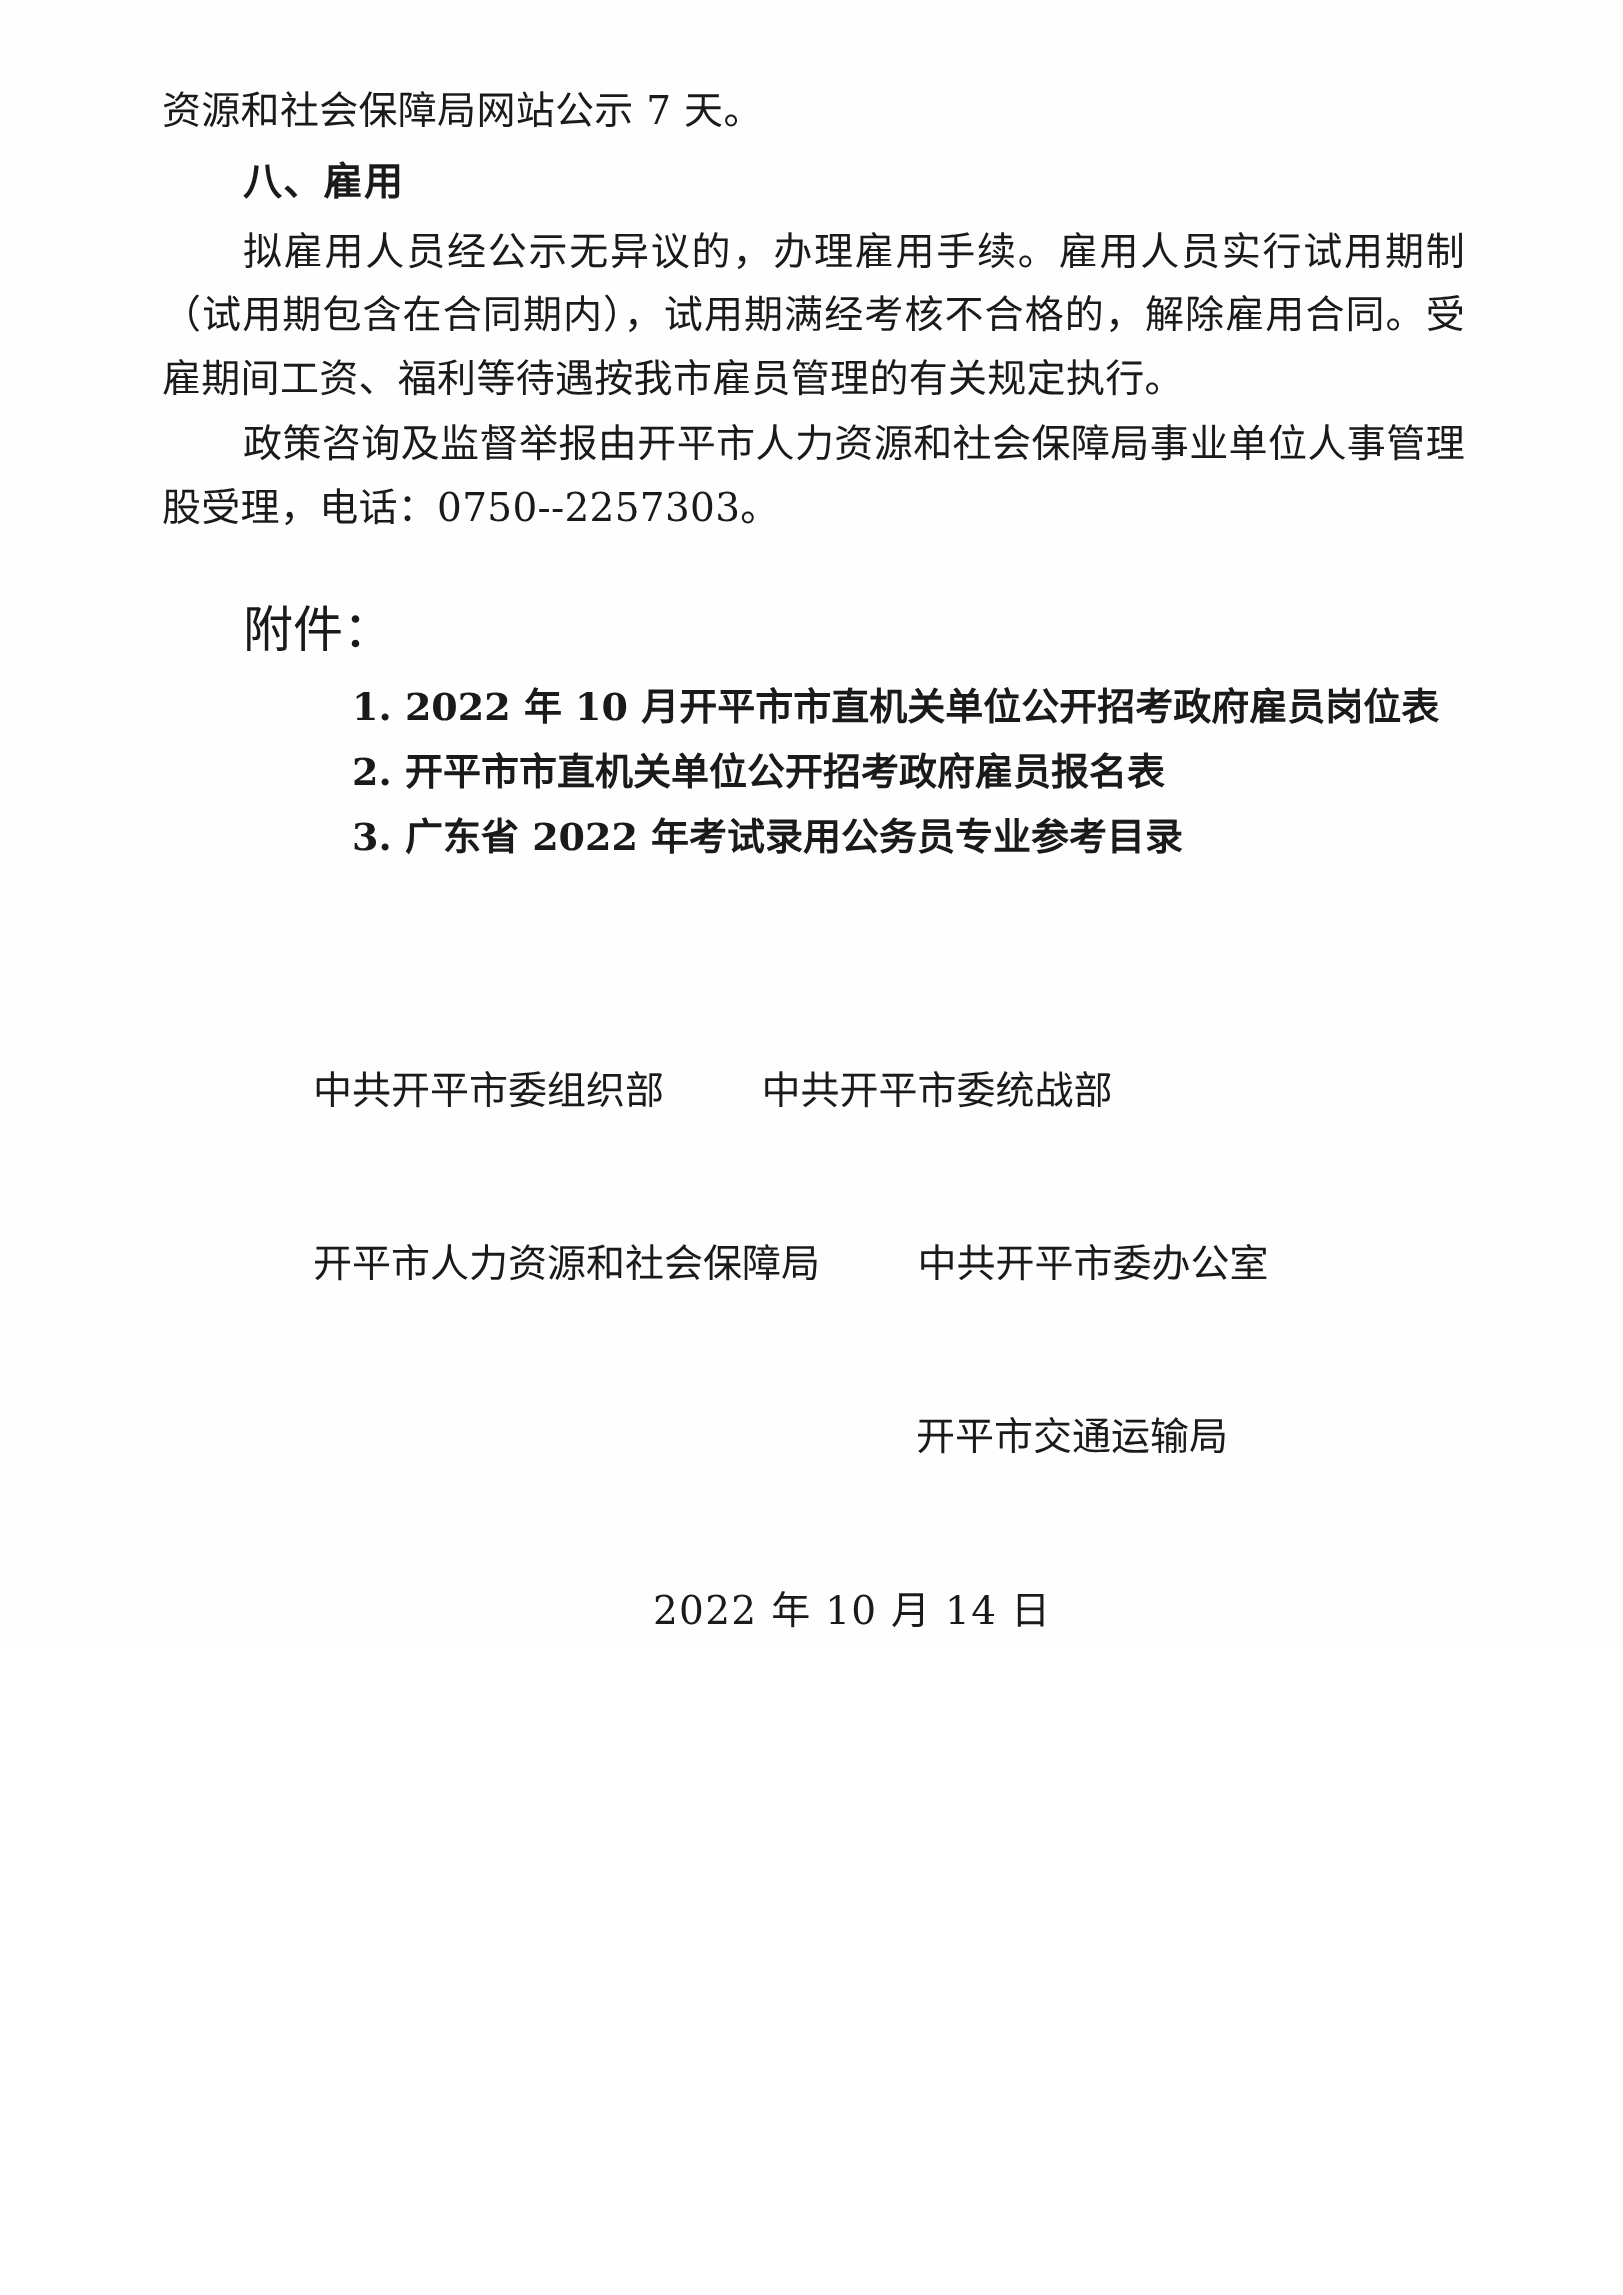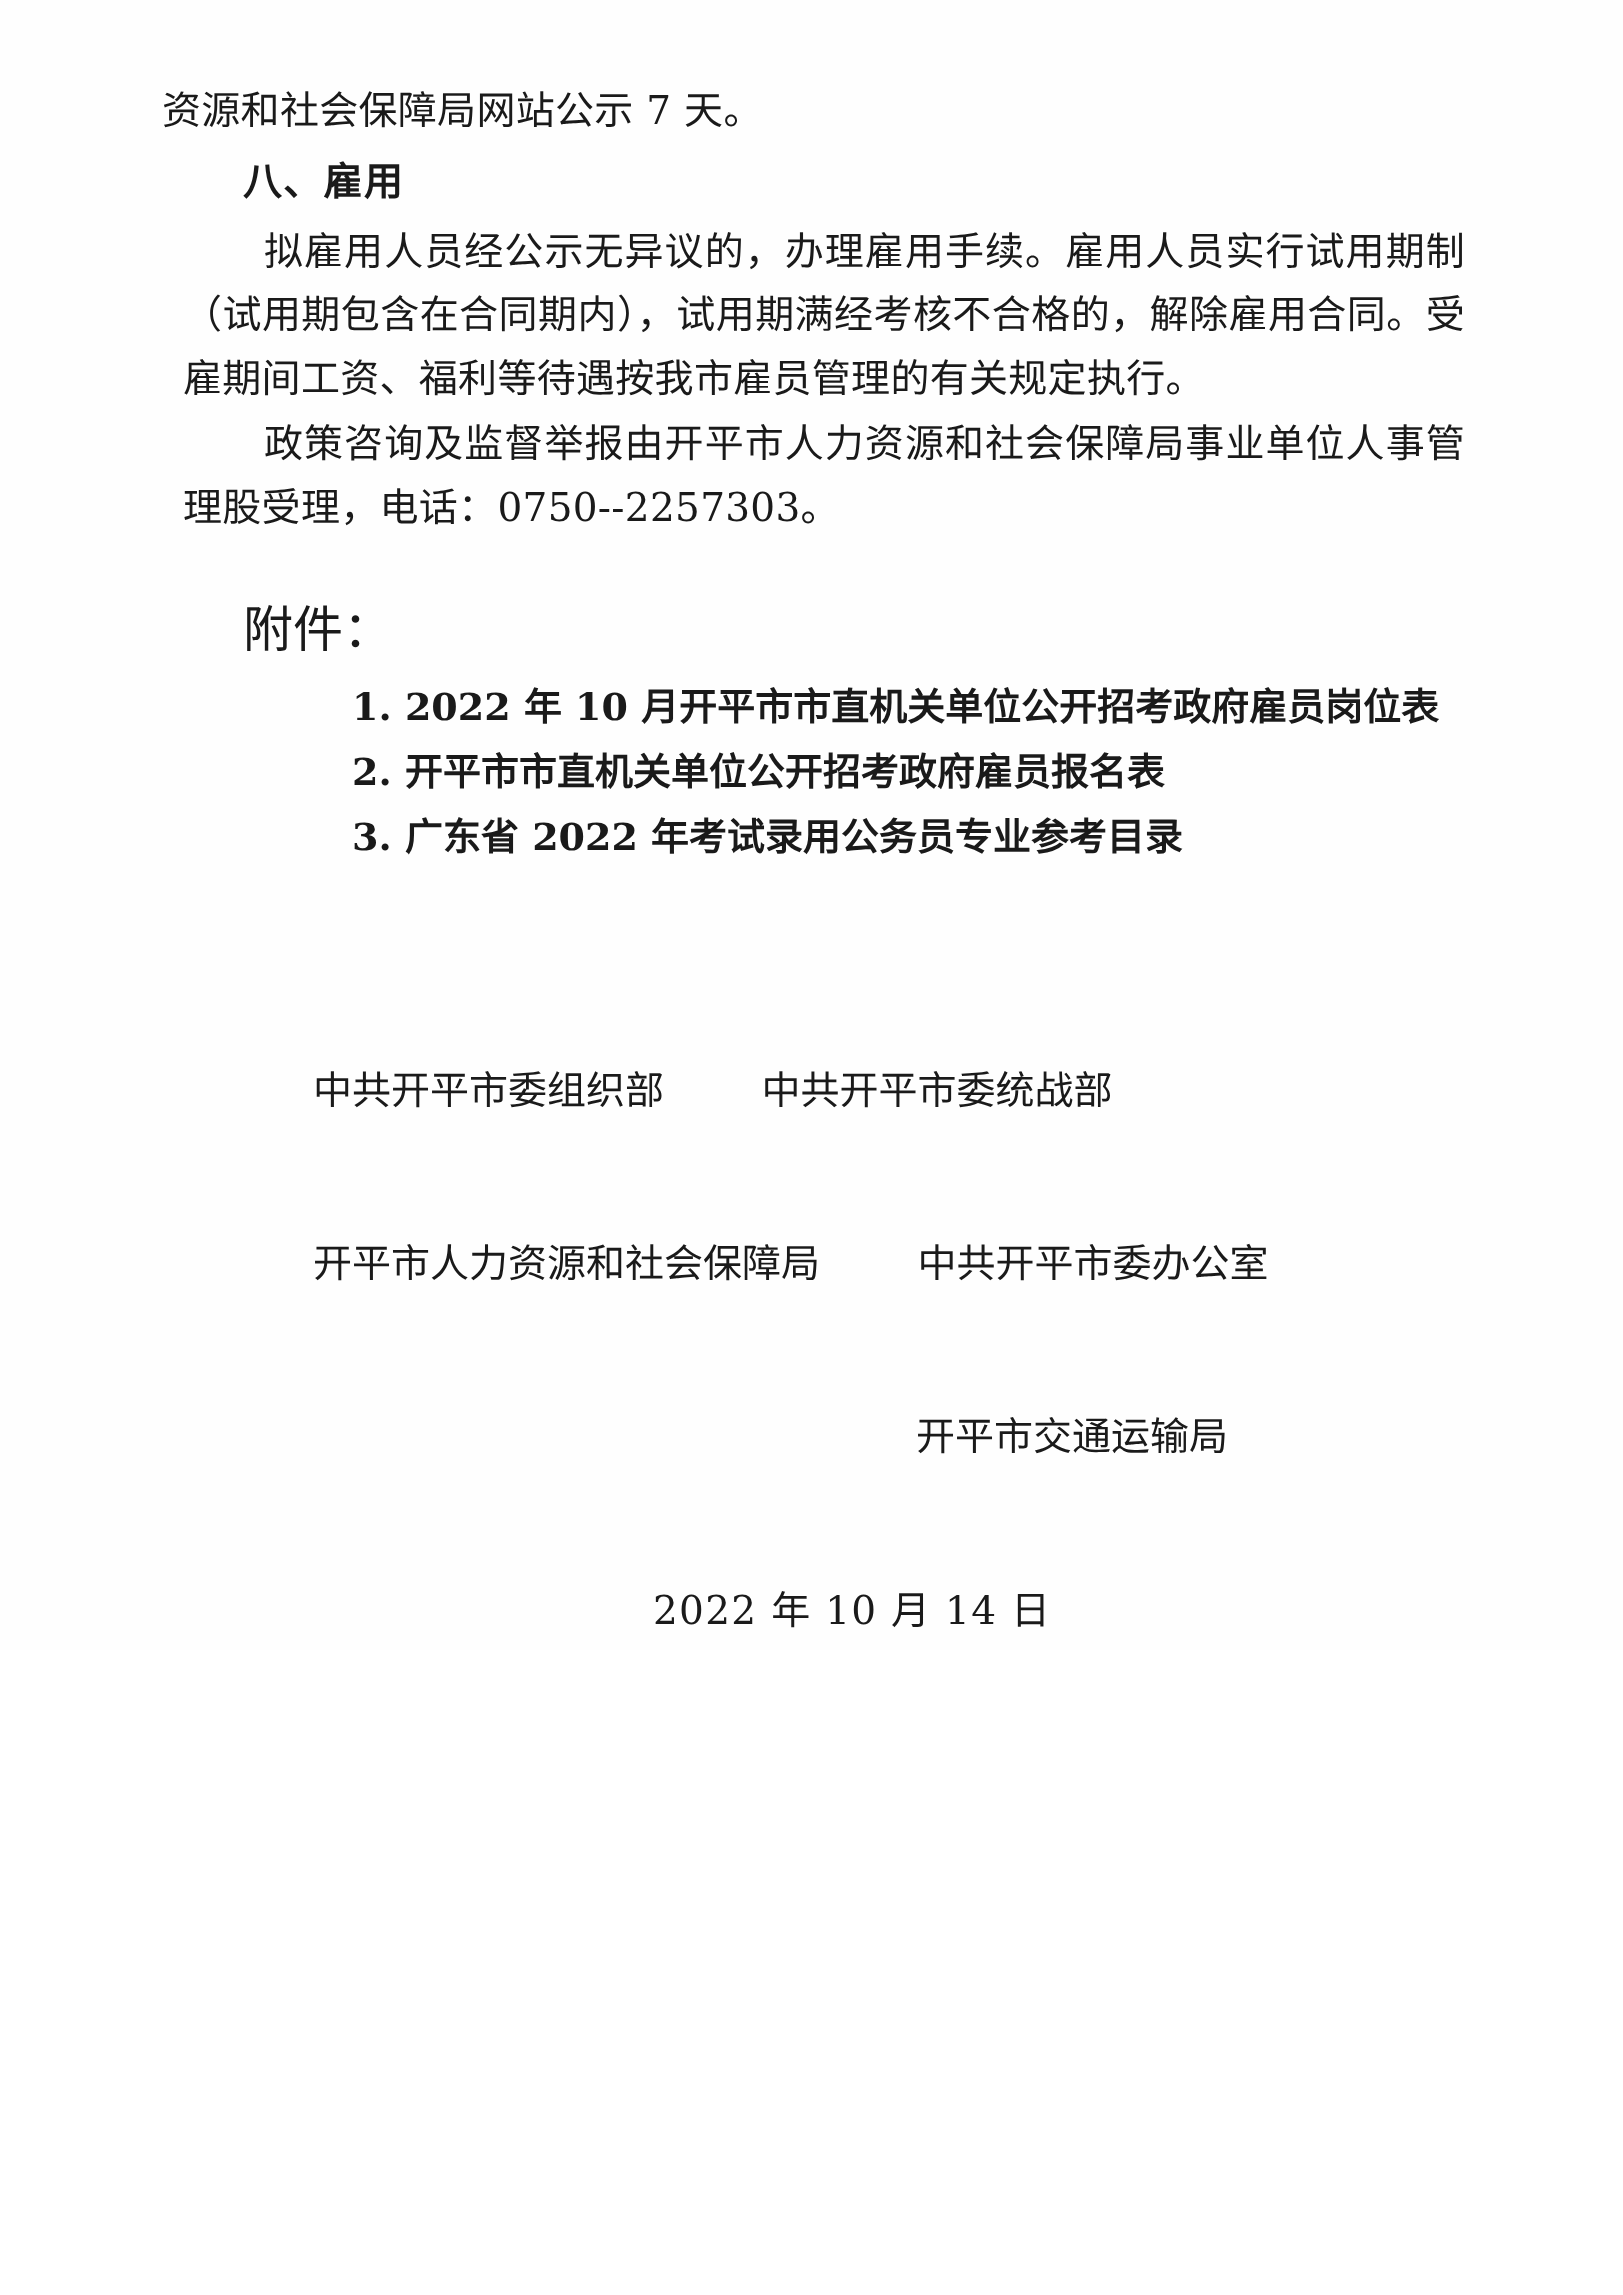--- a/index.html
+++ b/index.html
@@ -29,21 +29,20 @@
   .para {
     font-size: 39px;
     line-height: 1.62;
     letter-spacing: 0.3px;
     text-align: justify;
     text-justify: inter-ideograph;
     margin: 0 0 2.6px 0;
   }
   .indent {
     text-indent: 81px;
-    margin-left: 21px;
   }
   .section-title {
     font-family: "DejaVu Sans", "Liberation Sans", sans-serif;
     font-size: 39px;
     font-weight: bold;
     line-height: 1.6;
     margin: 9.2px 0 6.5px 0;
     text-indent: 81px;
     letter-spacing: 1.3px;
   }

